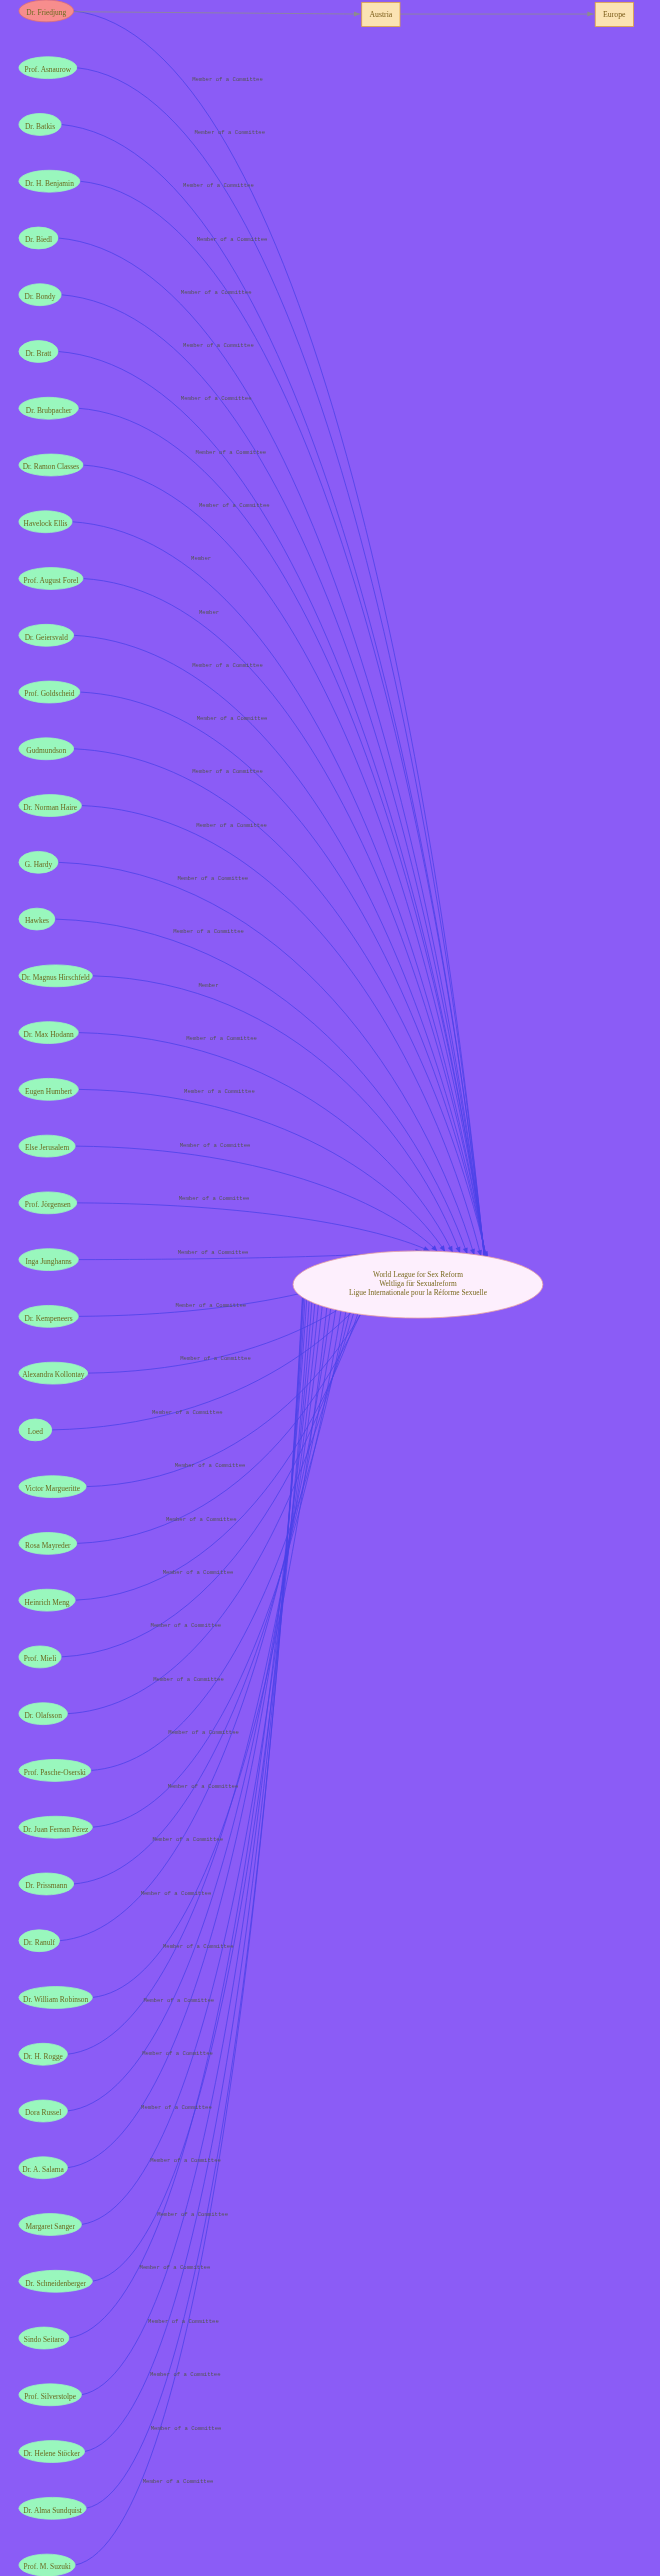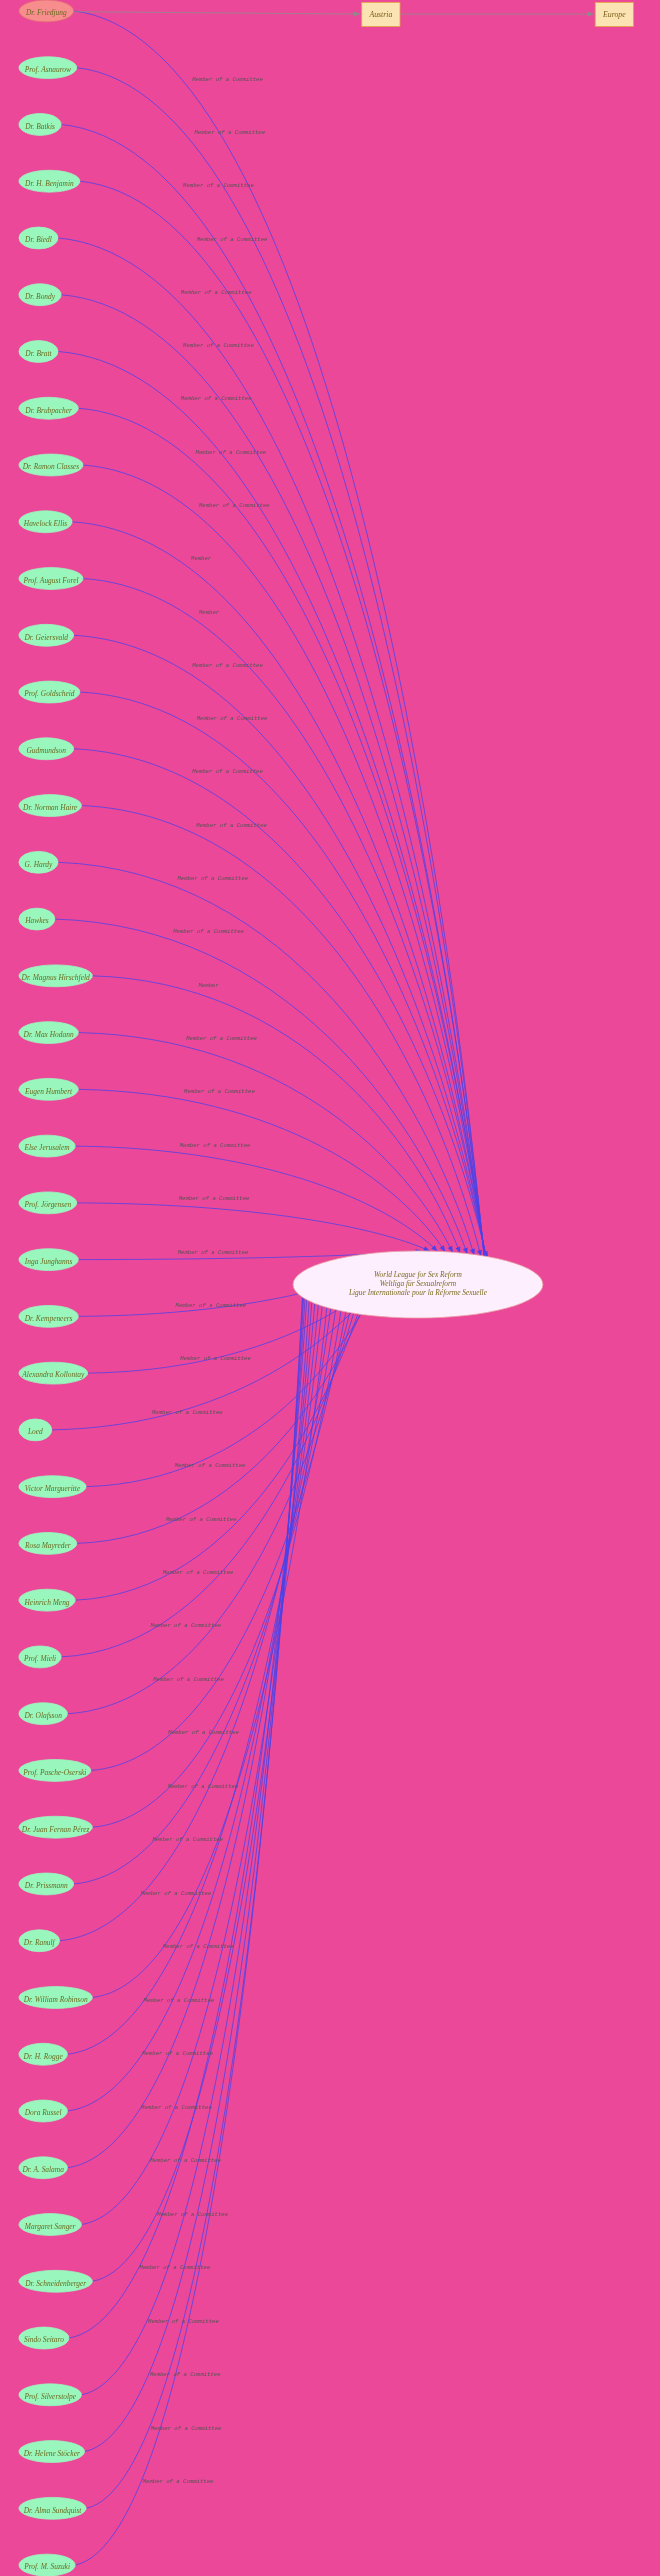--- a/index.html
+++ b/index.html
@@ -9,22 +9,21 @@
     background: #ffffff;
   }
   body {
     font-family: "Liberation Serif", "DejaVu Serif", serif;
   }
   #graph-root {
     position: relative;
     width: 661px;
     height: 2576px;
     overflow: hidden;
-    background: #ec4899;
-    font-style: italic;
+    background: #8b5cf6;
   }
   svg.graph-canvas {
     position: absolute;
     left: 0;
     top: 0;
     width: 661px;
     height: 2576px;
     display: block;
   }
   .node-ellipse-shape {

